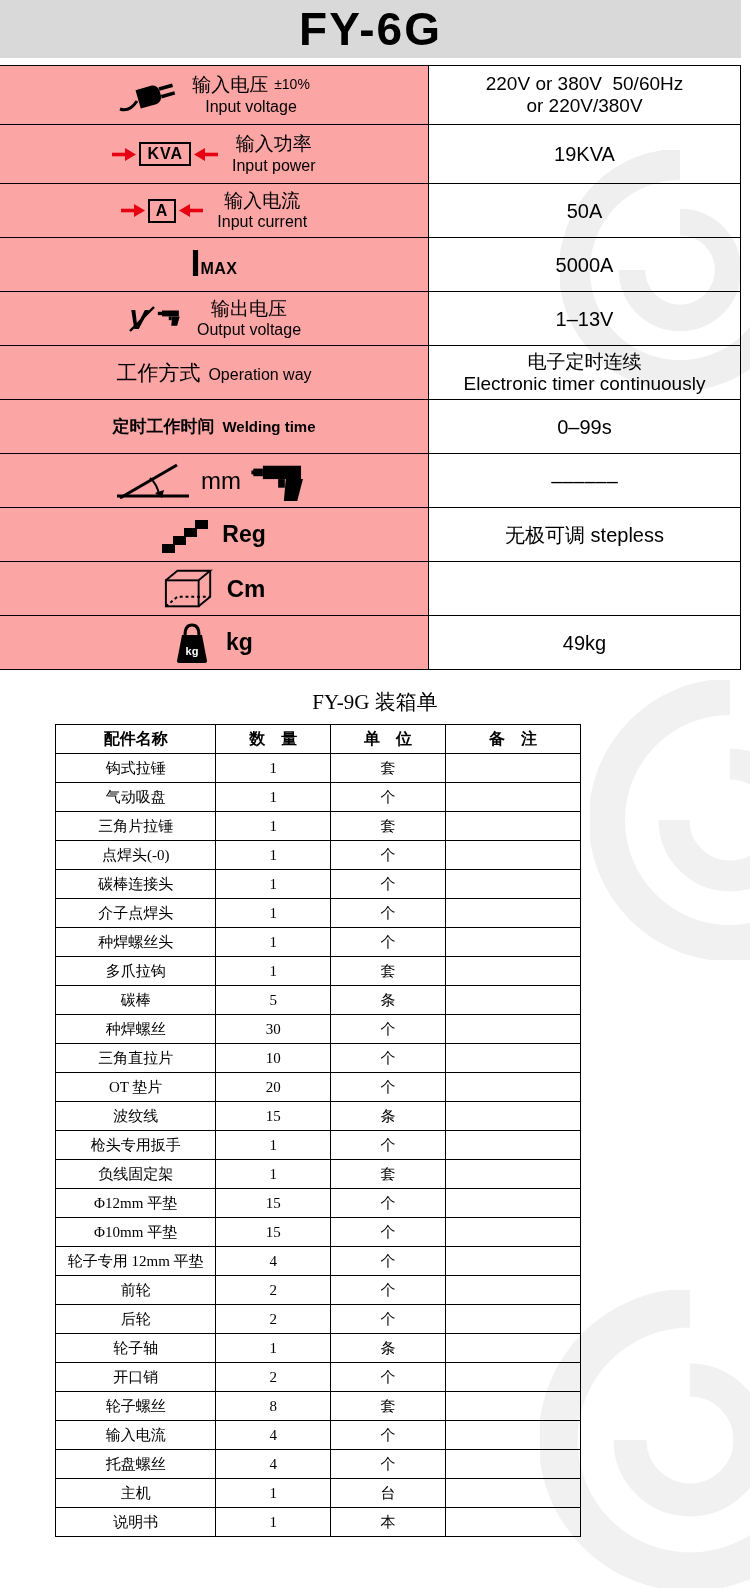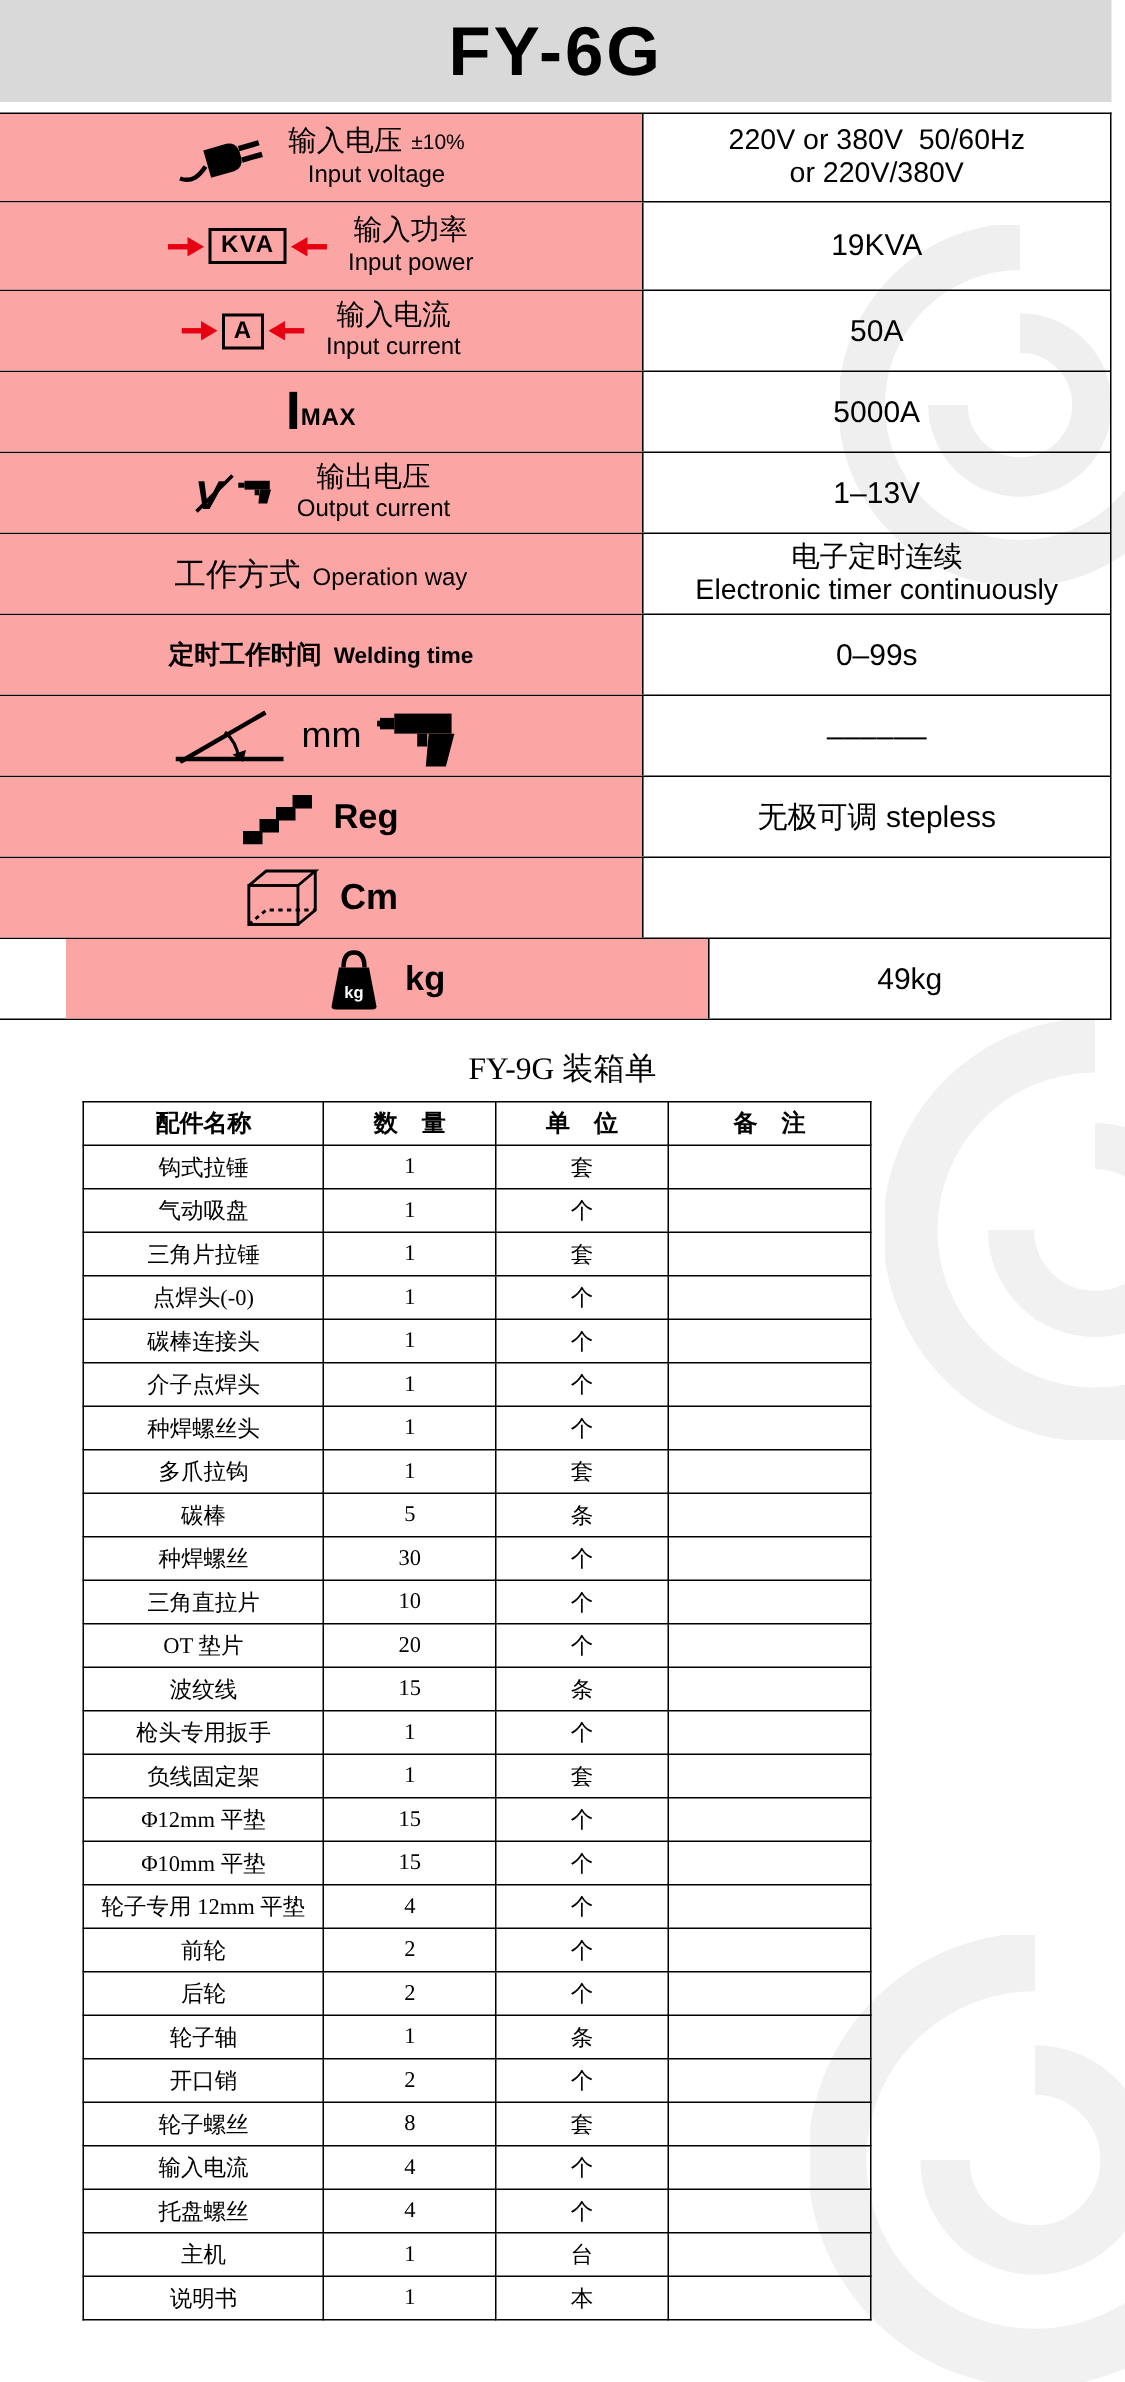--- a/index.html
+++ b/index.html
@@ -4,21 +4,21 @@
 <style>
   * { margin:0; padding:0; box-sizing:border-box; }
   html,body { background:#fff; }
   body { width:750px; font-family:"Liberation Sans","DejaVu Sans",sans-serif; color:#000; }
   .page { position:relative; width:750px; height:1588px; background:#fff; overflow:hidden; }
 
   
   .wm { position:absolute; z-index:0; }
 
   
-  .title-bar { position:relative; z-index:1; width:741px; height:68px; background:#d9d9d9;
+  .title-bar { position:relative; z-index:1; width:741px; height:58px; background:#d9d9d9;
                display:flex; align-items:center; justify-content:center; }
   .title-bar h1 { font-size:46px; font-weight:800; letter-spacing:2px; }
 
   
   .spec-table { position:relative; z-index:1; width:741px; margin-top:7px;
                 border-top:1.5px solid #000; border-right:1.5px solid #000; }
   .spec-row { display:flex; height:54px; border-bottom:1.5px solid #000; }
   .spec-row.tall { height:59px; }
   .spec-label { width:429px; background:#fca5a5; border-right:1.5px solid #000;
                 display:flex; align-items:center; justify-content:center; gap:14px;text-align:center; }
@@ -178,21 +178,21 @@
             <g fill="#000" transform="translate(30,6) scale(0.42)">
               <rect x="12" y="6" width="40" height="14"></rect>
               <rect x="2" y="9" width="10" height="8"></rect>
               <path d="M36 20 L54 20 L48 42 L34 42 Z"></path>
               <rect x="28" y="20" width="7" height="9"></rect>
             </g>
           </svg>
         </span>
         <span class="label-stack">
           <span class="label-cn">输出电压</span>
-          <span class="label-en">Output current</span>
+          <span class="label-en">Output voltage</span>
         </span>
       </div>
       <div class="spec-value">
         <span>1–13V</span>
       </div>
     </div>
 
     <div class="spec-row">
       <div class="spec-label">
         <span class="label-inline">
@@ -273,21 +273,21 @@
               <path d="M49 2 L49 29 L37 39"></path>
               <path d="M3 39 L15 29 L49 29" stroke-dasharray="3 3"></path>
             </g>
           </svg>
         </span>
         <span class="unit-bold" style="font-size:24px;">Cm</span>
       </div>
     </div>
 
     <div class="spec-row">
-      <div class="spec-label" style="gap:17px;margin-left:44px;">
+      <div class="spec-label" style="gap:17px;">
         <span class="icon">
           <svg width="34" height="42" viewBox="0 0 34 42">
             <path d="M10 13 Q10 3 17 3 Q24 3 24 13" fill="none" stroke="#000" stroke-width="3"></path>
             <path d="M7 13 H27 L32 39 Q32 41 29 41 H5 Q2 41 2 39 Z" fill="#000"></path>
             <text x="17" y="33" fill="#fff" font-size="11" font-weight="bold" text-anchor="middle">kg</text>
           </svg>
         </span>
         <span class="unit-bold">kg</span>
       </div>
       <div class="spec-value">

